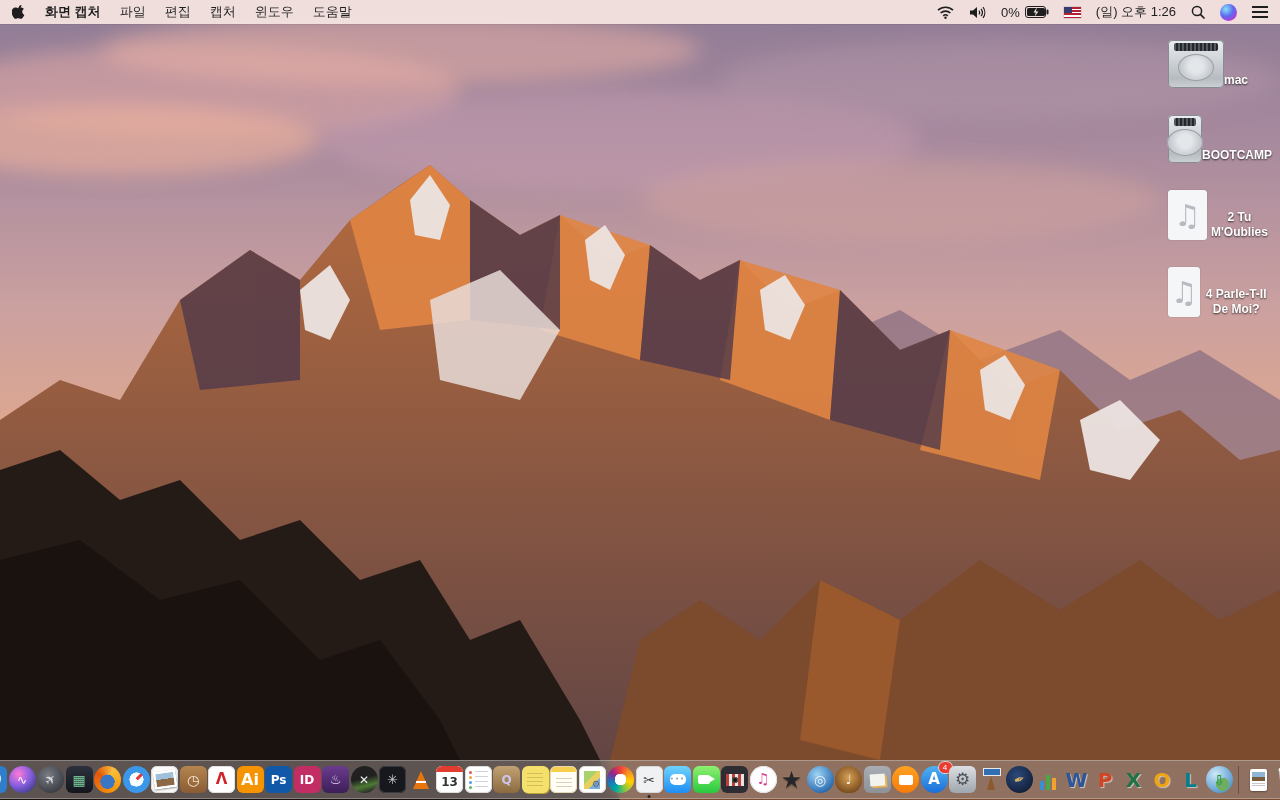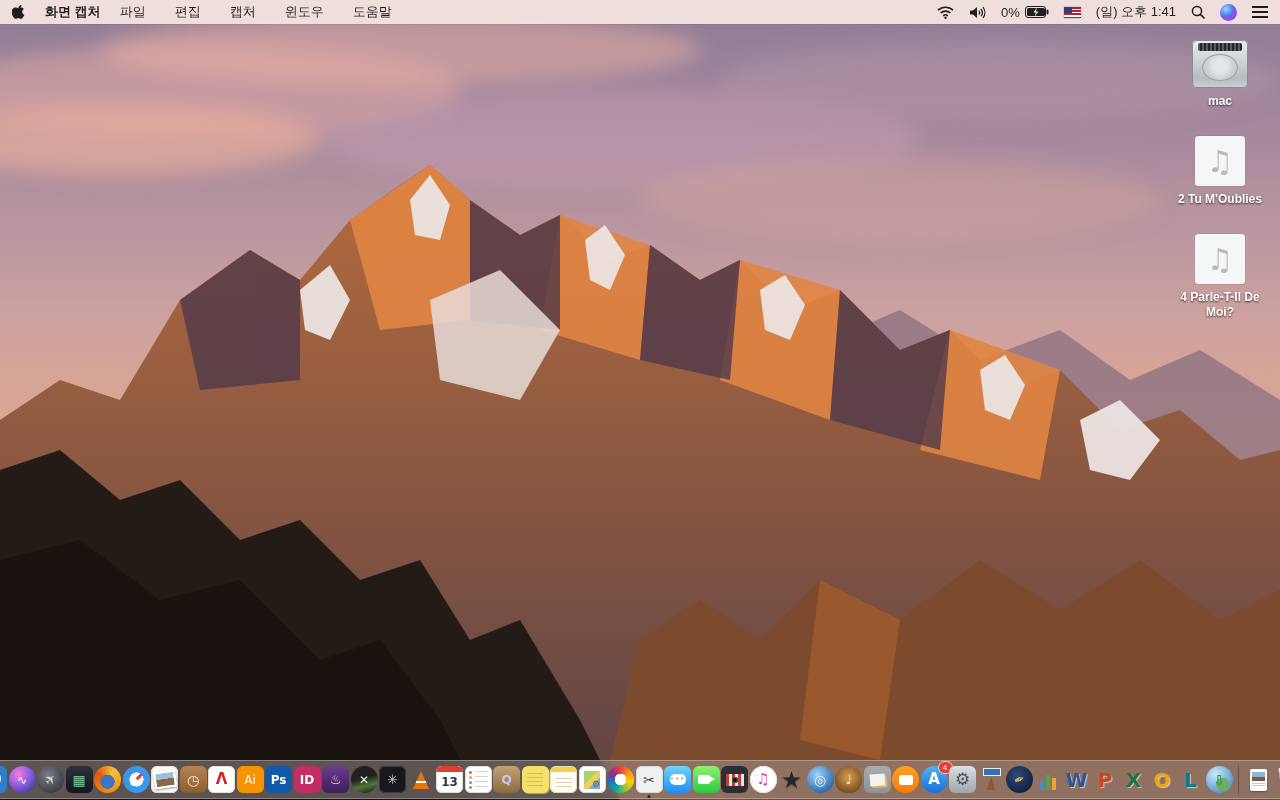--- a/index.html
+++ b/index.html
@@ -21,21 +21,21 @@
   .flag{width:17px;height:11px;position:relative;background:repeating-linear-gradient(#b22234 0 1.6px,#fff 1.6px 3.2px);box-shadow:0 0 1px rgba(0,0,0,.5);}
   .flag::before{content:"";position:absolute;left:0;top:0;width:8px;height:6px;background:#3c3b6e;}
   .siri-orb{width:17px;height:17px;border-radius:50%;
     background:radial-gradient(circle at 35% 30%,#8be0f7 0%,#5a6cf0 45%,#b23bd6 75%,#1a2a66 100%);}
   .nc-icon{width:16px;height:12px;background:
     linear-gradient(#1e1e1e 0 2px,transparent 2px 5px,#1e1e1e 5px 7px,transparent 7px 10px,#1e1e1e 10px 12px);}
 
   
   #desktop-icons{position:absolute;top:40px;right:8px;width:104px;z-index:10;
     display:flex;flex-direction:column;align-items:center;gap:27px;}
-  .dicon{display:flex;flex-direction:column;align-items:center;width:104px;}
+  .dicon{display:flex;flex-direction:row;align-items:flex-end;width:104px;}
   .dicon .label{margin-top:6px;font-size:12px;font-weight:bold;color:#fff;text-align:center;
     line-height:1.25;text-shadow:0 1px 2px rgba(0,0,0,.75);}
   .drive{width:56px;height:48px;border-radius:5px;position:relative;
     background:linear-gradient(180deg,#eceef0,#b7bcc1 80%,#cdd1d5);box-shadow:inset 0 0 0 1px #878c92;}
   .drive::before{content:"";position:absolute;top:3px;left:6px;right:6px;height:8px;border-radius:2px;
     background:repeating-linear-gradient(90deg,#565b61 0 2px,#24282c 2px 4px);}
   .drive::after{content:"";position:absolute;top:14px;left:50%;transform:translateX(-50%);
     width:36px;height:27px;border-radius:50%;
     background:radial-gradient(circle at 50% 45%,#e4e7ea 0 28%,#c3c8cd 70%);box-shadow:inset 0 0 0 1px #9aa0a6;}
   .audio{width:50px;height:50px;border-radius:3px;background:#f5f6f7;box-shadow:0 0 1px rgba(0,0,0,.4);
@@ -60,21 +60,21 @@
 
   .di-finder{background:linear-gradient(100deg,#8fd1f2 0 46%,#2e7ecc 46%);} .di-finder .g{color:#fff;font-size:17px;}
   .di-siri{border-radius:50%;background:radial-gradient(circle at 35% 30%,#ff7ad9 0%,#8a5fe0 45%,#1c2f6b 100%);} .di-siri .g{color:#fff;font-size:12px;}
   .di-launchpad{border-radius:50%;background:radial-gradient(circle at 40% 35%,#7b7d85,#393b43 78%);} .di-launchpad .g{color:#d9dade;font-size:13px;transform:rotate(-45deg);}
   .di-mission-control{background:linear-gradient(#2c313c,#14161c);} .di-mission-control .g{color:#7ccf9f;font-size:14px;}
   .di-firefox{border-radius:50%;background:radial-gradient(circle at 50% 58%,#3a76c4 0 34%,rgba(0,0,0,0) 35%),conic-gradient(from 140deg,#f59a0c,#e2570b 45%,#f7bf3e 70%,#f59a0c);}
   .di-safari{border-radius:50%;background:radial-gradient(circle,#f5fafd 0 36%,#3b97ea 38%);} .di-safari .g{width:3px;height:15px;border-radius:1px;background:linear-gradient(#e23b3b 50%,#fff 50%);transform:rotate(45deg);}
   .di-preview{background:#fafafa;box-shadow:inset 0 0 0 1px #ddd;} .di-preview .g{width:18px;height:13px;transform:rotate(-8deg);border:2px solid #fff;box-shadow:0 1px 2px rgba(0,0,0,.4);background:linear-gradient(180deg,#9fc0da 45%,#8a6848 46%);}
   .di-contacts{background:linear-gradient(#b5854f,#8a5c33);} .di-contacts .g{color:#f2e3c9;font-size:14px;}
   .di-acrobat{background:#fff;box-shadow:inset 0 0 0 1px #e0e0e0;} .di-acrobat .g{color:#d1232a;font-weight:bold;font-size:15px;}
-  .di-illustrator{background:#f59300;} .di-illustrator .g{color:#fff;font-weight:normal;font-size:12px;}
+  .di-illustrator{background:#f59300;} .di-illustrator .g{color:#fff;font-weight:bold;font-size:16px;}
   .di-photoshop{background:#1258a8;} .di-photoshop .g{color:#fff;font-weight:bold;font-size:12px;}
   .di-indesign{background:#c22e63;} .di-indesign .g{color:#fff;font-weight:bold;font-size:12px;}
   .di-toast{background:linear-gradient(#6b3b8f,#3c1e56);} .di-toast .g{color:#e5d3f2;font-size:13px;}
   .di-xee{border-radius:50%;background:linear-gradient(165deg,#202020 45%,#4e7a35 70%,#252525 92%);} .di-xee .g{color:#eee;font-size:12px;font-weight:bold;}
   .di-fanapp{background:#17181d;box-shadow:inset 0 0 0 1px #3a3b42;} .di-fanapp .g{color:#c9cdd4;font-size:13px;}
   .di-vlc .g{width:0;height:0;border-left:8px solid transparent;border-right:8px solid transparent;border-bottom:18px solid #e8740c;position:relative;}
   .di-vlc .g::after{content:"";position:absolute;left:-5px;top:10px;width:10px;height:2px;background:#fff;}
   .di-calendar{background:#fff;box-shadow:inset 0 0 0 1px #ddd;} .di-calendar::before{content:"";position:absolute;top:0;left:0;right:0;height:6px;background:#e23b30;border-radius:6px 6px 0 0;}
   .di-calendar .g{color:#333;font-size:12px;font-weight:bold;margin-top:4px;}
   .di-reminders{background:#fff;box-shadow:inset 0 0 0 1px #ddd;} .di-reminders .g{width:13px;height:17px;background:repeating-linear-gradient(#cfd4d9 0 1px,transparent 1px 5px);position:relative;margin-left:6px;}
@@ -179,21 +179,21 @@
   </svg>
 
   <div id="menubar">
     <div class="left">
       <span class="apple">
         <svg width="13" height="15" viewBox="0 0 13 15">
           <path fill="#1e1e1e" d="M9.4 0c.1.9-.3 1.8-.9 2.4-.6.7-1.5 1.2-2.4 1.1-.1-.9.4-1.8.9-2.4C7.6.4 8.6 0 9.4 0zM12.6 11c-.4.9-.6 1.3-1.1 2-.7 1.1-1.7 2.4-2.9 2.4-1.1 0-1.4-.7-2.8-.7-1.4 0-1.8.7-2.8.7C1.8 15.4.9 14.2.2 13.1-1.7 10.1-1.9 6.6-.7 4.8.2 3.5 1.5 2.8 2.8 2.8c1.3 0 2.1.7 3.1.7 1 0 1.6-.7 3.1-.7 1.1 0 2.3.6 3.1 1.7-2.7 1.5-2.3 5.3.5 6.5z" transform="translate(1,0) scale(0.9)"></path>
         </svg>
       </span>
       <span class="app-name">화면 캡처</span>
-      <span id="menu-items" style="display:flex;gap:29px;align-items:center;">
+      <span id="menu-items" style="display:flex;gap:19px;align-items:center;">
           <span class="menu-item">파일</span>
           <span class="menu-item">편집</span>
           <span class="menu-item">캡처</span>
           <span class="menu-item">윈도우</span>
           <span class="menu-item">도움말</span>
         </span>
     </div>
     <div class="right">
       <span class="mb-icon">
         <svg width="17" height="13" viewBox="0 0 17 13">
@@ -218,38 +218,42 @@
       <span class="batt-wrap">
         <span>0%</span>
         <svg width="24" height="12" viewBox="0 0 24 12">
           <rect x="0.5" y="0.5" width="20" height="11" rx="2.5" fill="none" stroke="#1e1e1e"></rect>
           <rect x="2" y="2" width="18" height="8" rx="1.5" fill="#1e1e1e"></rect>
           <rect x="21.5" y="3.5" width="2" height="5" rx="1" fill="#1e1e1e"></rect>
           <polygon points="11.8,1.5 8.5,6.4 10.8,6.4 9.8,10.5 13.4,5.4 11,5.4" fill="#f2e2df"></polygon>
         </svg>
       </span>
       <span class="flag"></span>
-      <span>(일) 오후 1:41</span>
+      <span>(일) 오후 1:26</span>
       <span class="mb-icon">
         <svg width="14" height="14" viewBox="0 0 14 14">
             <circle cx="6" cy="6" r="4.6" fill="none" stroke="#1e1e1e" stroke-width="1.5"></circle>
             <line x1="9.4" y1="9.4" x2="13" y2="13" stroke="#1e1e1e" stroke-width="1.7" stroke-linecap="round"></line>
           </svg>
       </span>
       <span class="siri-orb"></span>
       <span class="nc-icon"></span>
     </div>
   </div>
 
   <div id="desktop-icons">
       <div class="dicon">
         <div class="drive"></div>
         <div class="label">mac</div>
       </div>
       <div class="dicon">
+        <div class="drive"></div>
+        <div class="label">BOOTCAMP</div>
+      </div>
+      <div class="dicon">
         <div class="audio">♫</div>
         <div class="label">2 Tu M'Oublies</div>
       </div>
       <div class="dicon">
         <div class="audio">♫</div>
         <div class="label">4 Parle-T-Il De Moi?</div>
       </div>
     </div>
 
   <div id="dock">

